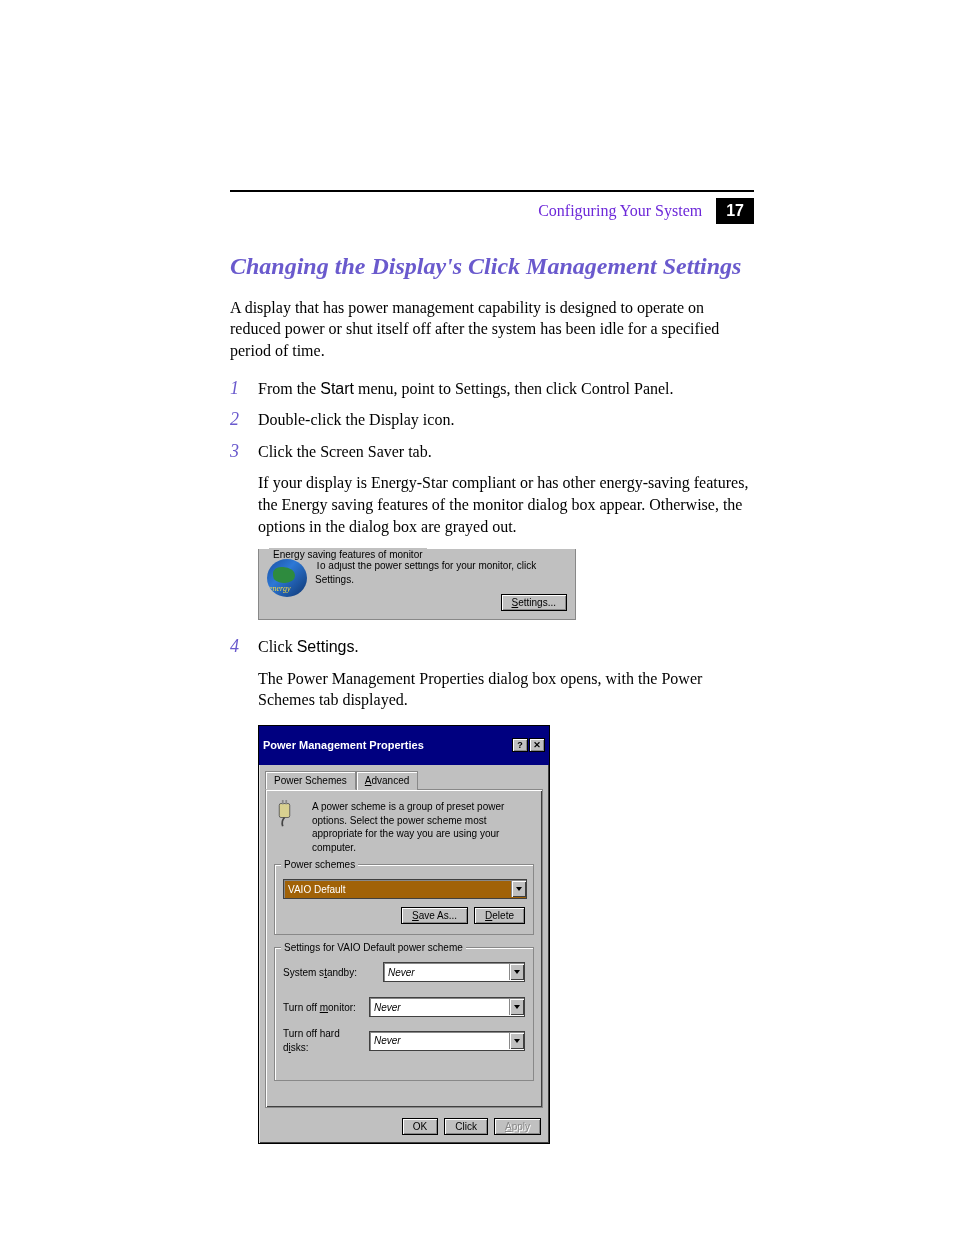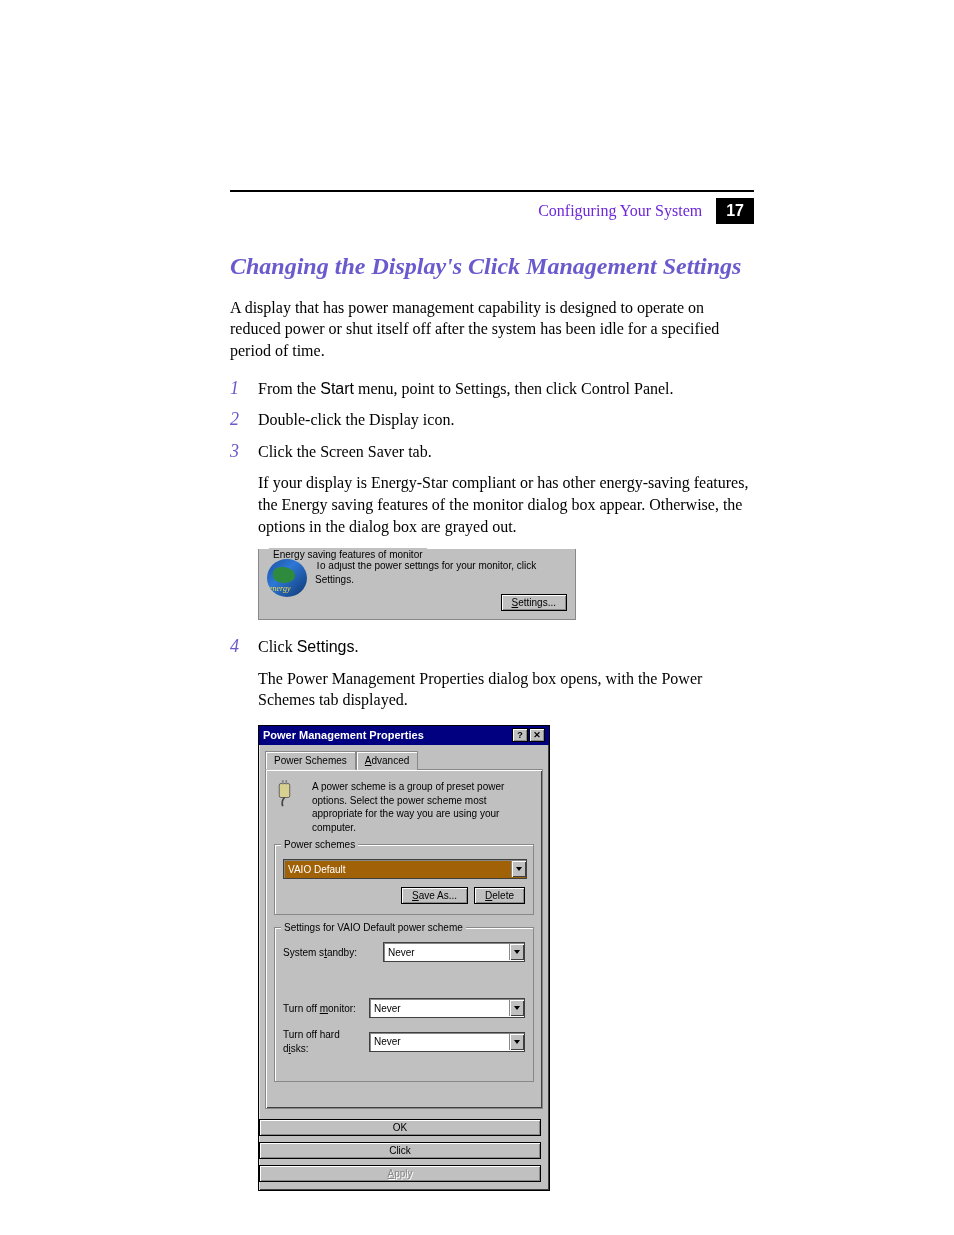--- a/index.html
+++ b/index.html
@@ -160,21 +160,21 @@
     border: 1px solid #000;
     box-shadow: inset 1px 1px 0 #dfdfdf, inset -1px -1px 0 #404040;
     font-family: 'MS Sans Serif', Tahoma, Arial, sans-serif;
     font-size: 10px;
     margin-top: 14px;
   }
   .pmp-title {
     background: #000080;
     color: #fff;
     font-weight: bold;
-    padding: 2px 4px;
+    padding: 12px 4px;
     display: flex;
     justify-content: space-between;
     font-size: 11px;
   }
   .title-btns {
     display: flex;
     gap: 1px;
   }
   .title-btn {
     width: 14px;
@@ -301,27 +301,27 @@
     margin-bottom: 14px;
     gap: 4px;
   }
   .setting-row.tight { margin-bottom: 10px; }
   .setting-label {
     width: 82px;
     font-size: 10px;
   }
   .setting-combo {
     flex: 1;
+    font-style: italic;
   }
   .dialog-btn-row {
     display: flex;
     justify-content: flex-end;
     gap: 6px;
     padding: 6px 8px 8px 0;
-    flex-direction: column;
   }
   .u { text-decoration: underline; }
 </style>
 </head>
 <body>
 
 <div class="page">
   <div class="top-rule"></div>
   <div class="header-row">
     <span class="section-name">Configuring Your System</span>
@@ -410,21 +410,21 @@
                     </div>
                 </div>
                 <div class="btn-row top">
                   <button class="win-btn"><span class="u">S</span><span>ave As...</span></button>
                   <button class="win-btn"><span class="u">D</span><span>elete</span></button>
                 </div>
               </div>
 
               <div class="groupbox" style="padding-bottom:18px;">
                 <span class="legend">Settings for VAIO Default power scheme</span>
-                <div class="setting-row" style="margin-bottom:36px;gap:18px;">
+                <div class="setting-row" style="margin-bottom:15px;gap:18px;">
                   <span class="setting-label">System s<span class="u">t</span>andby:</span>
                   <div class="combo setting-combo">
                     <span class="combo-text">Never</span>
                     <div class="combo-btn">
                         <div class="triangle-down"></div>
                       </div>
                   </div>
                 </div>
                 <div class="setting-row tight">
                   <span class="setting-label">Turn off <span class="u">m</span>onitor:</span>

